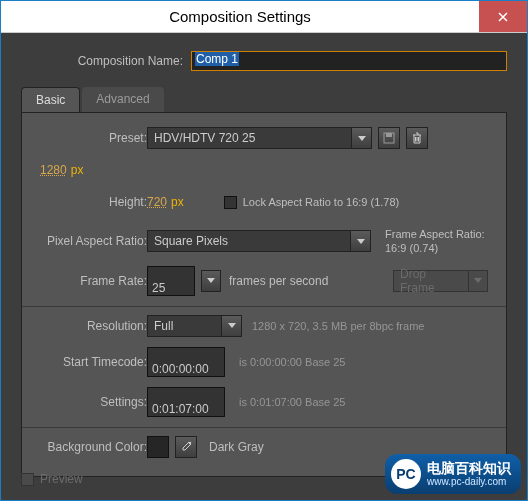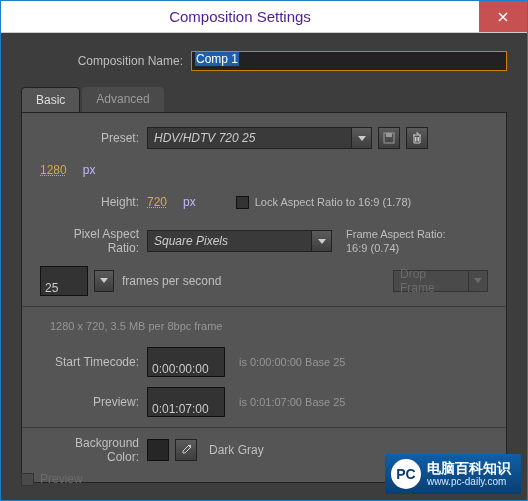--- a/index.html
+++ b/index.html
@@ -1,49 +1,49 @@
 <!DOCTYPE html>
 <html><head>
 <meta charset="utf-8">
 <style>
   * { box-sizing: border-box; margin: 0; padding: 0; font-family: "Segoe UI", Tahoma, sans-serif; }
   body { background: #fff; width: 528px; height: 501px; overflow: hidden; position: relative; }
   .window { position: absolute; top: 0; left: 0; width: 528px; height: 501px; border: 1px solid #1a7fc7; background: #3d3d3d; }
   .titlebar { height: 32px; background: #fff; display: flex; align-items: center; border-bottom: 1px solid #ccc; }
-  .titlebar .title { flex: 1; text-align: center; font-size: 15px; color: #4c1d95; font-weight: 400; }
+  .titlebar .title { flex: 1; text-align: center; font-size: 15px; color: #000000; font-weight: 400; }
   .close-btn { width: 48px; height: 100%; background: #c75050; color: #fff; display: flex; align-items: center; justify-content: center; font-size: 14px; cursor: pointer; }
   .content { padding: 18px 20px 10px 20px; color: #bfbfbf; font-size: 12px; }
   .comp-name-row { display: flex; align-items: center; margin-bottom: 16px; }
   .comp-name-row label { width: 170px; text-align: right; padding-right: 8px; }
   .comp-name-input { flex: 1; height: 20px; background: #222; border: 1px solid #d08000; color: #fff; font-size: 12px; padding: 0 3px; }
   .comp-name-input .selection { background: #1e5fa8; color: #fff; display: inline-block; padding: 0 1px; }
   .tabs { display: flex; border-bottom: 1px solid #222; margin-bottom: 0; }
   .tab { padding: 5px 14px; font-size: 12px; color: #9a9a9a; background: #4a4a4a; border-radius: 4px 4px 0 0; margin-right: 2px; cursor: pointer; }
   .tab.active { background: #555; color: #ddd; border: 1px solid #222; border-bottom: none; }
   .panel { background: #555; border: 1px solid #222; border-top: none; padding: 14px 18px 14px 18px; }
   .row { display: flex; align-items: center; margin-bottom: 10px; min-height: 22px; }
-  .row .lbl { width: 107px; text-align: right; padding-right: 8px; color: #bfbfbf; }
-  .dropdown { display: flex; align-items: center; background: #3a3a3a; border: 1px solid #222; height: 22px; font-style: italic; }
+  .row .lbl { width: 107px; text-align: right; color: #bfbfbf; }
+  .dropdown { display: flex; align-items: center; background: #3a3a3a; border: 1px solid #222; height: 22px; }
   .dropdown .dd-text { padding: 0 6px; color: #ccc; font-size: 12px; }
   .dd-btn { width: 20px; height: 100%; background: linear-gradient(#5b5b5b,#3e3e3e); border-left: 1px solid #222; display: flex; align-items: center; justify-content: center; cursor: pointer; }
   .dd-btn svg { width: 8px; height: 5px; }
   .link-val { color: #d8a84a; text-decoration: underline dotted; cursor: pointer; }
-  .unit { color: #c4b5fd; margin-left: 16px; }
+  .unit { color: #eab308; margin-left: 4px; }
   .icon-btn { width: 22px; height: 22px; background: linear-gradient(#5b5b5b,#3e3e3e); border: 1px solid #222; display: flex; align-items: center; justify-content: center; margin-left: 6px; cursor: pointer; }
   .checkbox { width: 13px; height: 13px; background: #333; border: 1px solid #111; display: inline-block; margin-right: 6px; cursor: pointer; }
   .text-input { height: 20px; background: #333; border: 1px solid #111; color: #ccc; font-size: 12px; padding: 14px 4px; }
   .sep { height: 1px; background: #3a3a3a; margin: 8px -18px; }
   .muted { color: #969696; font-size: 11px; }
   .afterlbl { color: #bfbfbf; margin-left: 8px; }
   .disabled-dd { display: flex; align-items: center; background: #4a4a4a; border: 1px solid #333; height: 22px; }
   .disabled-dd .dd-text { color: #6b6b6b; padding: 0 6px; font-size: 12px; }
   .bgcolor-swatch { width: 22px; height: 22px; background: #262626; border: 1px solid #111; cursor: pointer; }
   .preview-row { position: absolute; bottom: 14px; left: 20px; display: flex; align-items: center; color: #6b6b6b; font-size: 12px; }
   .preview-row .checkbox { border-color: #333; background: #4a4a4a; }
-  .watermark { position: absolute; right: 6px; bottom: 6px; height: 40px; display: flex; align-items: center; background: linear-gradient(#0f5fa8,#0a3e70); border-radius: 2px; padding: 4px 10px 4px 6px; color: #fff; }
+  .watermark { position: absolute; right: 6px; bottom: 6px; height: 40px; display: flex; align-items: center; background: linear-gradient(#0f5fa8,#0a3e70); border-radius: 12px; padding: 4px 10px 4px 6px; color: #fff; }
   .watermark .wm-icon { width: 30px; height: 30px; background: #fff; border-radius: 50%; margin-right: 6px; display: flex; align-items: center; justify-content: center; color: #0a3e70; font-weight: bold; font-size: 14px; }
   .watermark .wm-text { display: flex; flex-direction: column; line-height: 1.1; }
   .watermark .wm-cn { font-size: 14px; font-weight: bold; }
   .watermark .wm-url { font-size: 10px; color: #cfe6ff; }
 </style>
 </head>
 <body>
 
 <div class="window">
   <div class="titlebar">
@@ -104,36 +104,37 @@
         <div class="lbl">Height:</div>
         <span class="link-val">720</span>
         <span class="unit">px</span>
         <div style="width:40px"></div>
         <span class="checkbox"></span>
         <span style="font-size:11px">Lock Aspect Ratio to 16:9 (1.78)</span>
       </div>
 
       <div class="row">
         <div class="lbl">Pixel Aspect Ratio:</div>
-        <div class="dropdown" style="width:185px">
+        <div class="dropdown" style="width:224px">
           <span class="dd-text">Square Pixels</span>
           <div style="flex:1"></div>
           <div class="dd-btn">
             <svg viewBox="0 0 8 5">
                 <path d="M0 0 L4 5 L8 0 Z" fill="#ccc"></path>
               </svg>
           </div>
         </div>
         <div style="margin-left:14px; font-size:11px; line-height:1.3">
           <div>Frame Aspect Ratio:</div>
           <div>16:9 (0.74)</div>
         </div>
       </div>
 
       <div class="row">
+        <div class="lbl">Frame Rate:</div>
         <div class="text-input" style="width:48px">
           <span>25</span>
         </div>
         <div class="dd-btn" style="height:22px;border:1px solid #222;margin-left:6px">
           <svg viewBox="0 0 8 5" width="8" height="5">
               <path d="M0 0 L4 5 L8 0 Z" fill="#ccc"></path>
             </svg>
         </div>
         <span class="afterlbl">frames per second</span>
         <div style="flex:1"></div>
@@ -144,33 +145,43 @@
             <svg viewBox="0 0 8 5" width="8" height="5">
                 <path d="M0 0 L4 5 L8 0 Z" fill="#6b6b6b"></path>
               </svg>
           </div>
         </div>
       </div>
 
       <div class="sep"></div>
 
       <div class="row">
+        <div class="lbl">Resolution:</div>
+        <div class="dropdown" style="width:95px">
+          <span class="dd-text">Full</span>
+          <div style="flex:1"></div>
+          <div class="dd-btn">
+            <svg viewBox="0 0 8 5">
+                <path d="M0 0 L4 5 L8 0 Z" fill="#ccc"></path>
+              </svg>
+          </div>
+        </div>
         <span class="muted" style="margin-left:10px">1280 x 720, 3.5 MB per 8bpc frame</span>
       </div>
 
       <div class="row">
         <div class="lbl">Start Timecode:</div>
         <div class="text-input" style="width:78px">
           <span>0:00:00:00</span>
         </div>
         <span class="muted" style="margin-left:14px">is 0:00:00:00  Base 25</span>
       </div>
 
       <div class="row">
-        <div class="lbl">Preview:</div>
+        <div class="lbl">Settings:</div>
         <div class="text-input" style="width:78px">
           <span>0:01:07:00</span>
         </div>
         <span class="muted" style="margin-left:14px">is 0:01:07:00  Base 25</span>
       </div>
 
       <div class="sep"></div>
 
       <div class="row" style="margin-bottom:4px">
         <div class="lbl">Background Color:</div>

